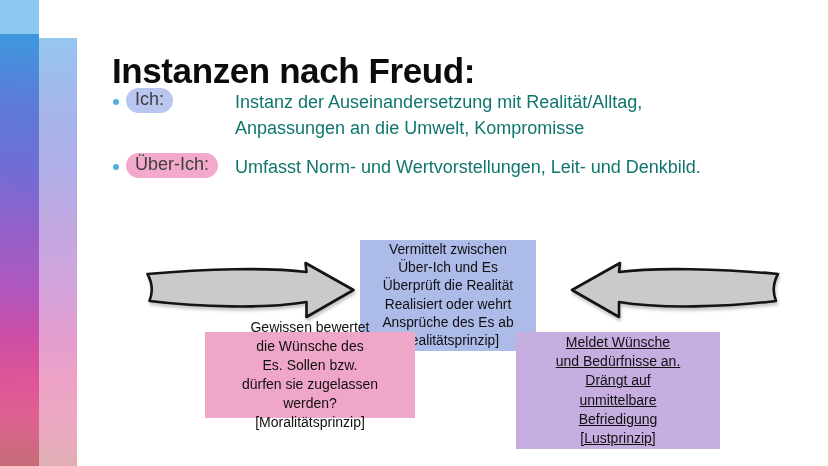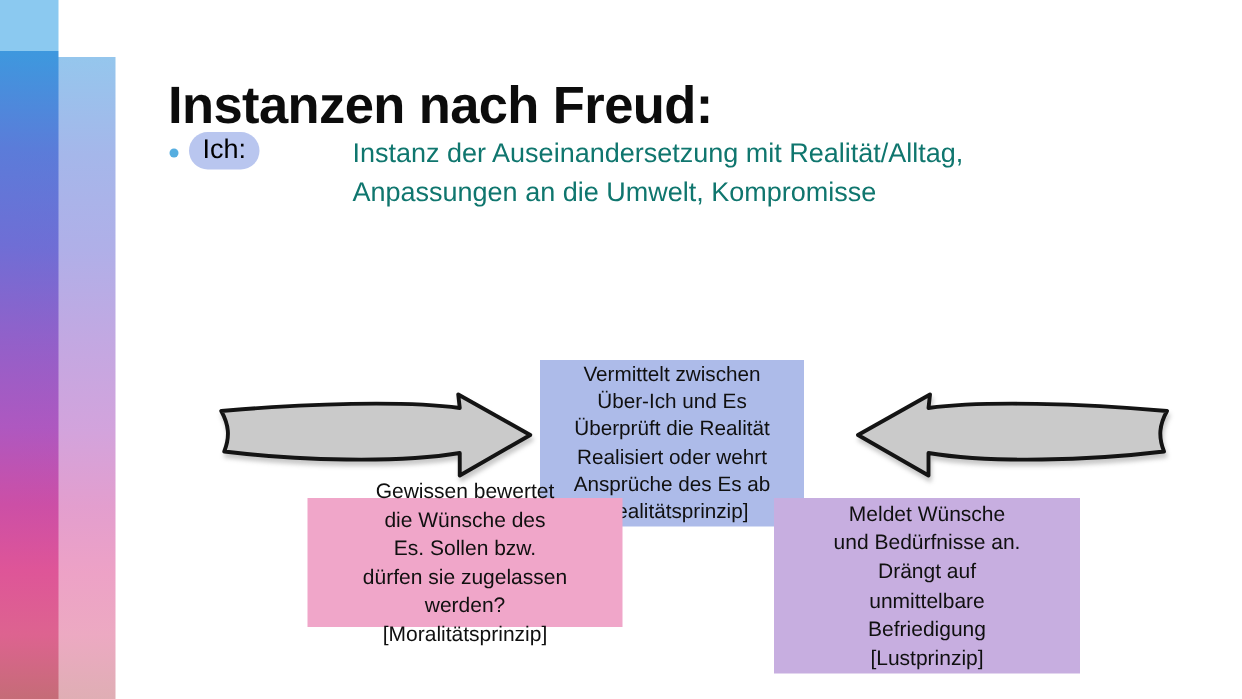--- a/index.html
+++ b/index.html
@@ -38,21 +38,21 @@
   
   .bullets { position:absolute; left:113px; top:88px; width:620px; }
   .bullet-row { display:flex; align-items:flex-start; margin-bottom:11px; }
   .bullet-term { flex:0 0 122px; display:flex; align-items:flex-start; }
   .bullet-dot {
     flex:0 0 6px; width:6px; height:6px; border-radius:50%;
     background:#56aee0; margin-top:11px; margin-right:7px;
   }
   .pill {
     border-radius:14px; padding:1px 9px 3px; font-size:18px;
-    color:#000000; white-space:nowrap;
+    color:#404040; white-space:nowrap;
   }
   .pill-ich  { background:#b9c6ef; }
   .pill-es   { background:#c4b7ea; }
   .pill-ueberich { background:#f3a9cb; }
   .bullet-desc {
     font-size:18px; line-height:1.44; white-space:pre-line;
     padding-top:2px; color:#0f766e; width:490px;
   }
 
   
@@ -63,21 +63,21 @@
   .box-center {
     left:360px; top:240px; width:176px; height:111px;
     background:#adbbe9; font-size:13.8px; line-height:1.31;
   }
   .box-left {
     left:205px; top:332px; width:210px; height:86px;
     background:#f0a6c9; font-size:14px; line-height:1.36;
   }
   .box-right {
     left:516px; top:332px; width:204px; height:117px;
-    background:#c7aee0; font-size:14px; line-height:1.36;
+    background:#c7aee0; font-size:14px; line-height:1.36;text-decoration:underline;
   }
 
   .arrow { position:absolute; filter:drop-shadow(1px 3px 1.5px rgba(110,110,110,0.38)); }
   .arrow path { fill:#cacaca; stroke:#141414; stroke-width:2.6; stroke-linejoin:round; }
   .arrow-left  { left:144px; top:260px; width:213px; height:60px; }
   .arrow-right { left:563px; top:260px; width:218px; height:60px; }
 </style>
 </head>
 <body>
 
@@ -94,20 +94,27 @@
     <div class="bullet-row">
       <div class="bullet-term">
         <span class="bullet-dot"></span>
         <span class="pill pill-ich">Ich:</span>
       </div>
       <div class="bullet-desc">Instanz der Auseinandersetzung mit Realität/Alltag,
 Anpassungen an die Umwelt, Kompromisse</div>
     </div>
 
 
+    <div class="bullet-row">
+      <div class="bullet-term">
+        <span class="bullet-dot"></span>
+        <span class="pill pill-ueberich">Über-Ich:</span>
+      </div>
+      <div class="bullet-desc">Umfasst Norm- und Wertvorstellungen, Leit- und Denkbild.</div>
+    </div>
 
   </div>
 
   <div>
 
     <div class="box box-center">Vermittelt zwischen
 Über-Ich und Es
 Überprüft die Realität
 Realisiert oder wehrt
 Ansprüche des Es ab

